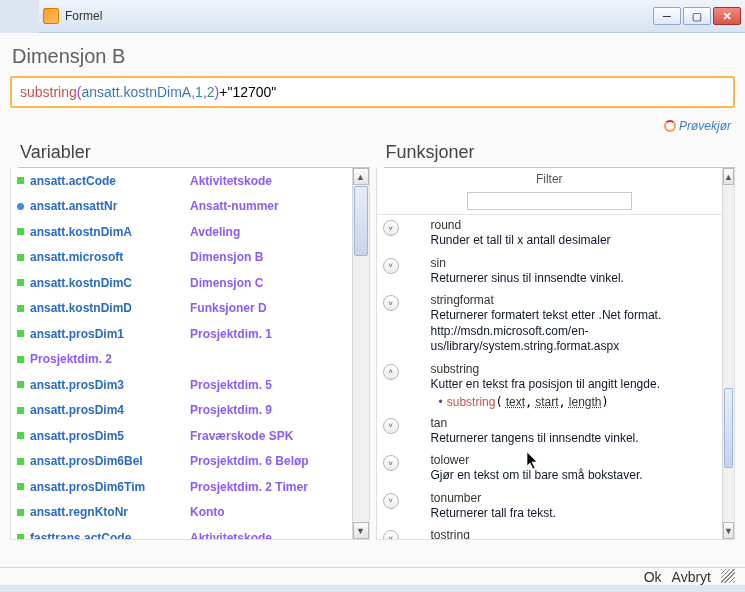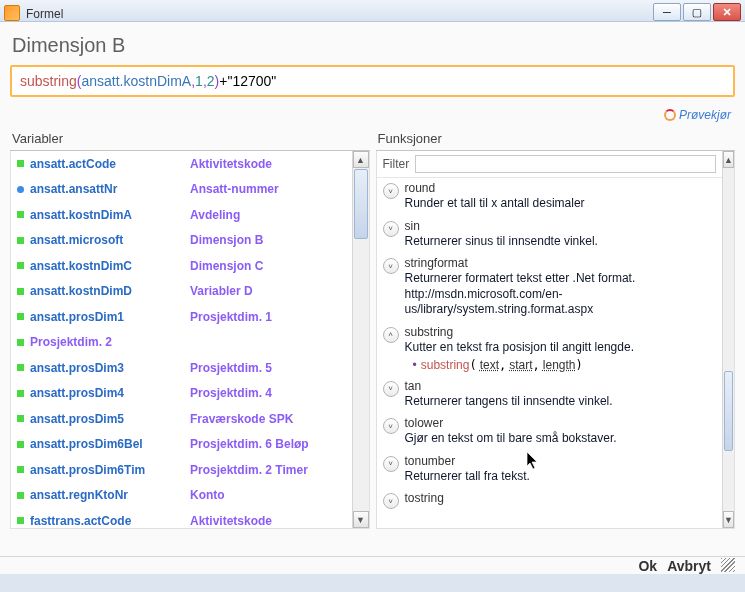--- a/index.html
+++ b/index.html
@@ -1,18 +1,18 @@
 <!DOCTYPE html>
 <html><head>
 <meta charset="utf-8">
 <style>
 * { box-sizing: border-box; margin: 0; padding: 0; font-family: "Segoe UI", Tahoma, sans-serif; }
 body { width: 745px; height: 592px; overflow: hidden; background: #dce5f0; }
 
-.titlebar { height: 22px; background: linear-gradient(#f0f4fa, #d8e3f2); border-bottom: 1px solid #b8c8dc; display: flex; align-items: flex-end; padding: 0 4px; }
+.titlebar { height: 33px; background: linear-gradient(#f0f4fa, #d8e3f2); border-bottom: 1px solid #b8c8dc; display: flex; align-items: center; padding: 0 4px; margin-left: 39px; }
 .titlebar .appicon { width: 16px; height: 16px; background: linear-gradient(135deg,#ff9a2a,#ffc060); border: 1px solid #d67a00; border-radius: 2px; margin-right: 6px; }
 .titlebar .title { font-size: 12px; color: #333; }
 .titlebar .winbtns { margin-left: auto; display: flex; gap: 2px; }
 .winbtn { width: 28px; height: 18px; border: 1px solid #8fa7c5; border-radius: 2px; display: flex; align-items: center; justify-content: center; font-size: 11px; background: linear-gradient(#fdfefe,#dce8f5); }
 .winbtn.close { background: linear-gradient(#f08b80,#d9534a); border-color: #a1332b; color: #fff; font-weight: bold; }
 
 .content { background: #fafafa; height: 534px; padding: 8px 10px 0 10px; }
 .page-title { font-size: 20px; color: #5f5f5f; font-weight: normal; margin: 4px 0 8px 2px; }
 
 .formula-box { border: 2px solid #ffb84e; background: #fff; padding: 6px 8px; font-family: Consolas, monospace; font-size: 14px; border-radius: 2px; }
@@ -22,53 +22,53 @@
 .num { color: #2f8e8e; }
 .plus { color: #000; }
 .str { color: #000; }
 
 .testrun { text-align: right; margin: 8px 4px 6px 0; font-style: italic; }
 .testrun a { color: #3a7bd5; font-size: 12px; text-decoration: none; }
 .testrun .spin { display: inline-block; width: 12px; height: 12px; border: 2px solid #f2a04a; border-top-color: #d24; border-radius: 50%; vertical-align: -2px; margin-right: 3px; }
 
 .panels { display: flex; gap: 6px; height: 400px; }
 .panel { flex: 1; display: flex; flex-direction: column; }
-.panel-head { font-size: 13px; color: #444; border-bottom: 1px solid #c5c5c5; padding: 2px 0 4px 2px; }
+.panel-head { font-size: 18px; color: #444; border-bottom: 1px solid #c5c5c5; padding: 2px 0 4px 2px; margin-left: 8px; }
 .panel-body { flex: 1; display: flex; background: #fff; border: 1px solid #e0e0e0; border-top: none; overflow: hidden; position: relative; }
 
 .varlist { flex: 1; overflow-y: hidden; }
 .varrow { display: flex; align-items: center; height: 25.5px; padding-left: 6px; font-size: 12px; font-weight: bold; }
 .bullet { width: 7px; height: 7px; margin-right: 6px; }
 .bullet.green { background: #4bd943; }
 .bullet.blue { background: #3b8be8; border-radius: 50%; }
 .varname { color: #2a6bc6; width: 160px; }
 .vardesc { color: #8b5cf6; }
 
 .scrollbar { width: 17px; background: #f0f0f0; border-left: 1px solid #d6d6d6; position: relative; }
 .sb-btn { height: 17px; background: linear-gradient(#fcfcfc,#e4e4e4); border: 1px solid #b9b9b9; display:flex; align-items:center; justify-content:center; font-size:9px; color:#555; }
 .sb-thumb { position: absolute; left: 1px; right: 1px; background: linear-gradient(#e8eef7,#c6d4ea); border: 1px solid #9cb6d8; border-radius: 2px; }
 
-.filter-row { display: flex; align-items: center; gap: 6px; padding: 4px 6px; font-size: 12px; color: #555; border-bottom: 1px solid #e6e6e6; background: #fff; }
+.filter-row { display: flex; align-items: center; gap: 6px; padding: 4px 6px; font-size: 12px; color: #555; border-bottom: 1px solid #e6e6e6; background: #fff; flex-direction: column; }
 .filter-row input { flex: 1; border: 1px solid #c9c9c9; padding: 1px 4px; font-size: 12px; height: 18px; }
 .fnpanel { display: flex; flex-direction: column; position: relative; height: 100%; }
 .fnrows { flex: 1; overflow: hidden; }
 .fnitem { display: flex; padding: 3px 4px 4px 4px; font-size: 12px; }
 .expbtn { width: 16px; height: 16px; border: 1px solid #b4b4b4; border-radius: 50%; display: flex; align-items: center; justify-content: center; font-size: 8px; color: #555; margin: 2px 6px 0 2px; flex-shrink: 0; background: linear-gradient(#fff,#ececec); cursor: pointer; }
-.fntext { flex: 1; }
+.fntext { flex: 1; margin-left: 26px; }
 .fntitle { color: #333; }
 .fndesc { color: #0f172a; margin-top: 1px; line-height: 1.3; }
 .fnsig { margin-top: 2px; font-family: Consolas, monospace; }
 .fnsig .sig-bullet { color: #7c3c98; margin: 0 4px 0 8px; }
 .fnsig .sig-name { color: #c2554f; }
 .fnsig .sig-arg { text-decoration: underline dotted; color: #333; margin-left: 3px; text-align: right; }
 
 .cursor { position: absolute; width: 14px; height: 20px; pointer-events: none; }
 .cursor svg { width: 14px; height: 20px; }
 
-.footer { height: 18px; background: #fafafa; border-top: 1px solid #d5d5d5; display: flex; align-items: center; justify-content: flex-end; padding: 0 10px; gap: 10px; font-size: 14px; color: #333; font-weight: bold; }
+.footer { height: 18px; background: #fafafa; border-top: 1px solid #d5d5d5; display: flex; align-items: center; justify-content: flex-end; padding: 0 10px; gap: 10px; font-size: 14px; color: #333; }
 .footer span { cursor: pointer; }
 .resize { width: 14px; height: 14px; align-self: flex-end; margin-bottom: 2px; background: repeating-linear-gradient(135deg,#888 0,#888 1px,transparent 1px,transparent 3px); }
 </style>
 </head>
 <body>
 
 <div class="titlebar">
   <div class="appicon"></div>
   <div class="title">Formel</div>
   <div class="winbtns">
@@ -116,40 +116,40 @@
               <div class="vardesc">Dimensjon B</div>
             </div>
             <div class="varrow">
               <div class="bullet green"></div>
               <div class="varname">ansatt.kostnDimC</div>
               <div class="vardesc">Dimensjon C</div>
             </div>
             <div class="varrow">
               <div class="bullet green"></div>
               <div class="varname">ansatt.kostnDimD</div>
-              <div class="vardesc">Variabler D</div>
+              <div class="vardesc">Funksjoner D</div>
             </div>
             <div class="varrow">
               <div class="bullet green"></div>
               <div class="varname">ansatt.prosDim1</div>
               <div class="vardesc">Prosjektdim. 1</div>
             </div>
             <div class="varrow">
               <div class="bullet green"></div>
               <div class="vardesc">Prosjektdim. 2</div>
             </div>
             <div class="varrow">
               <div class="bullet green"></div>
               <div class="varname">ansatt.prosDim3</div>
               <div class="vardesc">Prosjektdim. 5</div>
             </div>
             <div class="varrow">
               <div class="bullet green"></div>
               <div class="varname">ansatt.prosDim4</div>
-              <div class="vardesc">Prosjektdim. 4</div>
+              <div class="vardesc">Prosjektdim. 9</div>
             </div>
             <div class="varrow">
               <div class="bullet green"></div>
               <div class="varname">ansatt.prosDim5</div>
               <div class="vardesc">Fraværskode SPK</div>
             </div>
             <div class="varrow">
               <div class="bullet green"></div>
               <div class="varname">ansatt.prosDim6Bel</div>
               <div class="vardesc">Prosjektdim. 6 Beløp</div>

